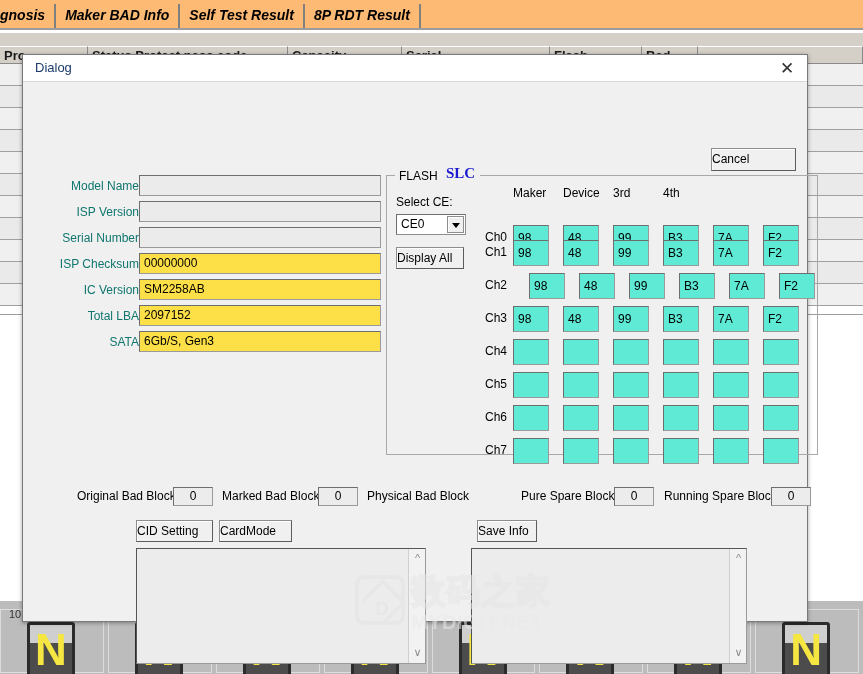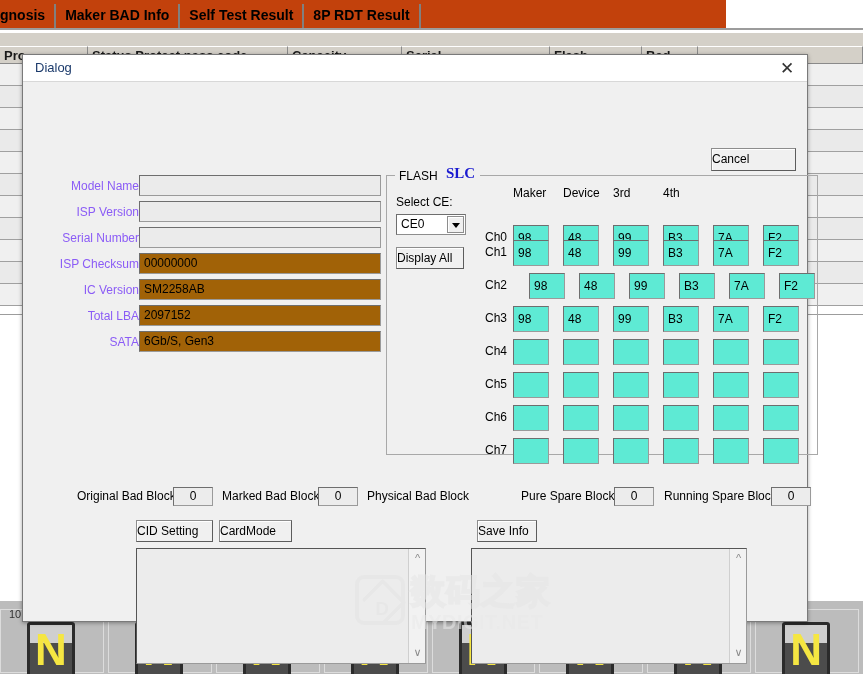--- a/index.html
+++ b/index.html
@@ -7,21 +7,21 @@
     width:863px;height:674px;overflow:hidden;position:relative;
     background:#ffffff;
     font-family:"Liberation Sans","DejaVu Sans",sans-serif;
     font-size:12px;color:#000;
     -webkit-font-smoothing:none;
   }
 
   
   #bg{position:absolute;inset:0;background:#ffffff;}
 
-  .tabstrip{position:absolute;left:0;top:0;width:726px;height:30px;background:#c2410c;}
+  .tabstrip{position:absolute;left:0;top:0;width:863px;height:30px;background:#fdba74;font-style:italic;}
   .tabstrip .tabs{position:absolute;left:0;top:2px;display:flex;align-items:flex-end;height:26px;}
   .tab{
     font-family:"Liberation Sans",sans-serif;
     font-size:14px;font-weight:bold;color:#000;
     padding:3px 9px 4px 9px;
     border-right:2px solid #808080;
     line-height:17px;white-space:nowrap;
   }
   .tab:first-child{padding-left:0;}
   .tabstrip .underline{position:absolute;left:0;bottom:0;width:863px;height:2px;background:#9c9c9c;}
@@ -87,24 +87,24 @@
     box-shadow:inset 1px 1px 0 #ffffff;
     font-family:"Liberation Sans",sans-serif;font-size:12px;color:#000;
     box-sizing:border-box;cursor:default;
   }
 
   #cancel-btn{position:absolute;left:688px;top:93px;width:85px;height:23px;line-height:21px;}
 
   
   .form{position:absolute;left:38px;top:120px;width:320px;}
   .frow{height:26px;position:relative;}
-  .flabel{position:absolute;right:242px;top:4px;width:120px;text-align:right;font-size:12px;color:#8b5cf6;white-space:nowrap;}
+  .flabel{position:absolute;right:242px;top:4px;width:120px;text-align:right;font-size:12px;color:#0f766e;white-space:nowrap;}
   .fbox{
     position:absolute;left:78px;top:0;width:242px;height:21px;
-    background:#a16207;border:1px solid #9a9a9a;border-top-color:#6e6e6e;border-left-color:#6e6e6e;
+    background:#fde047;border:1px solid #9a9a9a;border-top-color:#6e6e6e;border-left-color:#6e6e6e;
     box-sizing:border-box;line-height:19px;padding-left:4px;font-size:12px;color:#000;
     overflow:hidden;white-space:nowrap;
   }
   .fbox.empty{background:#ebebeb;}
 
   
   #flash-group{
     position:absolute;left:363px;top:120px;width:432px;height:280px;
     border:1px solid #a8a8a8;box-sizing:border-box;background:transparent;
   }

